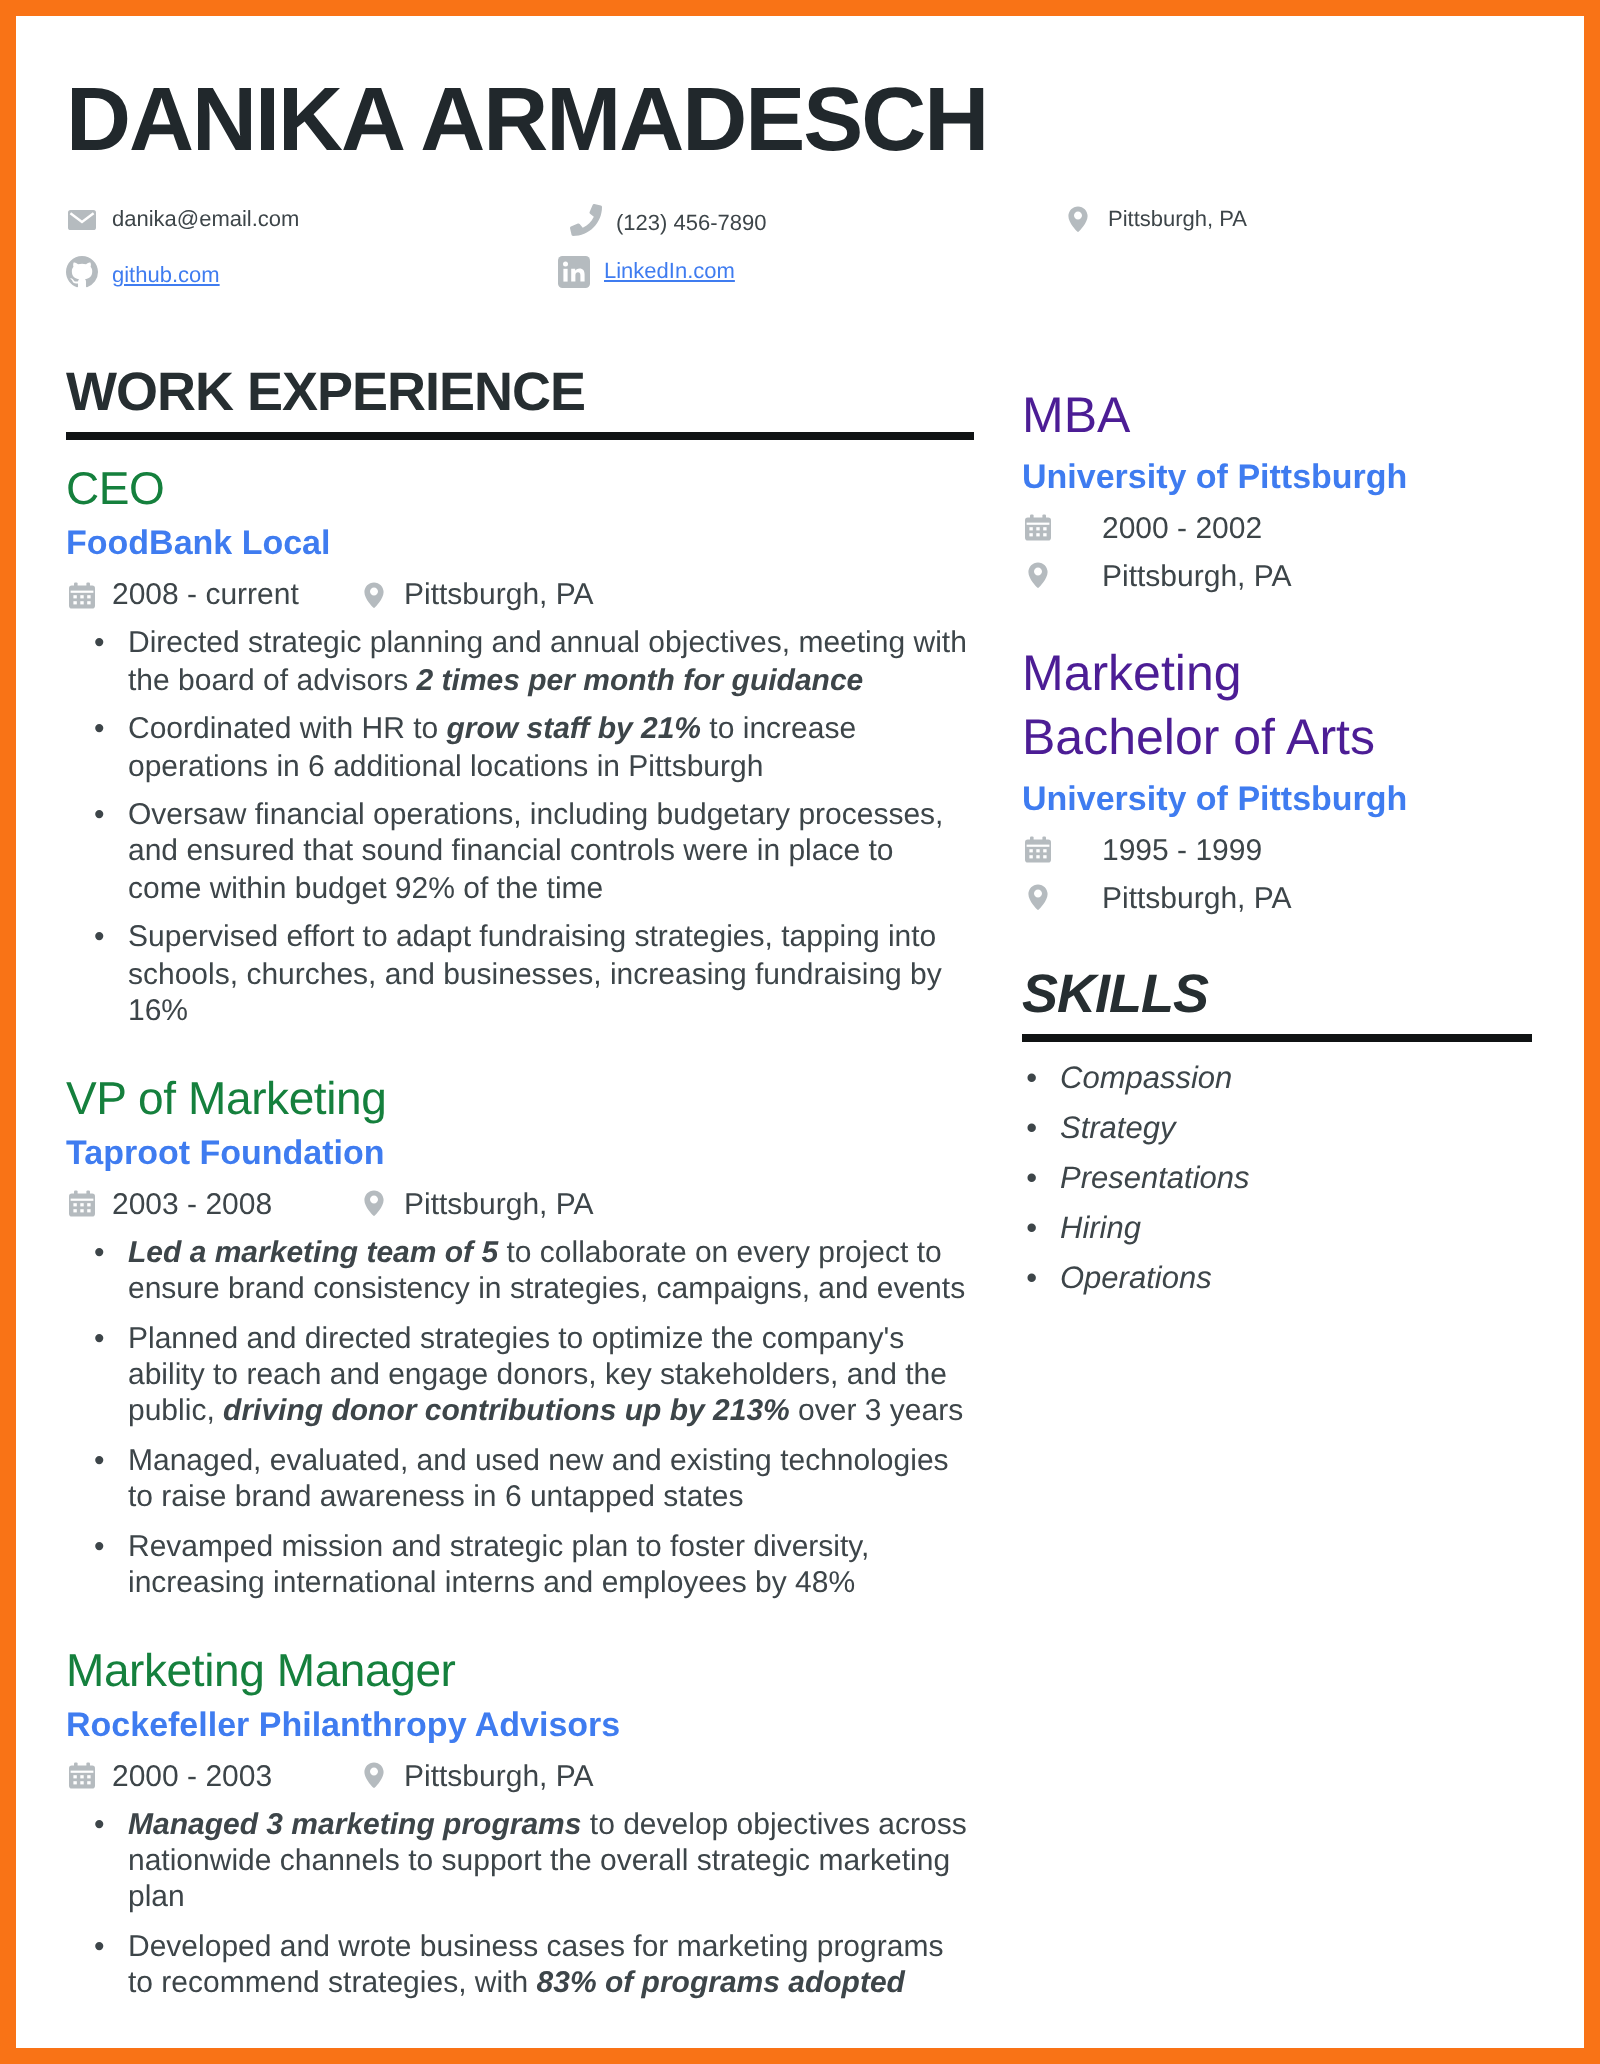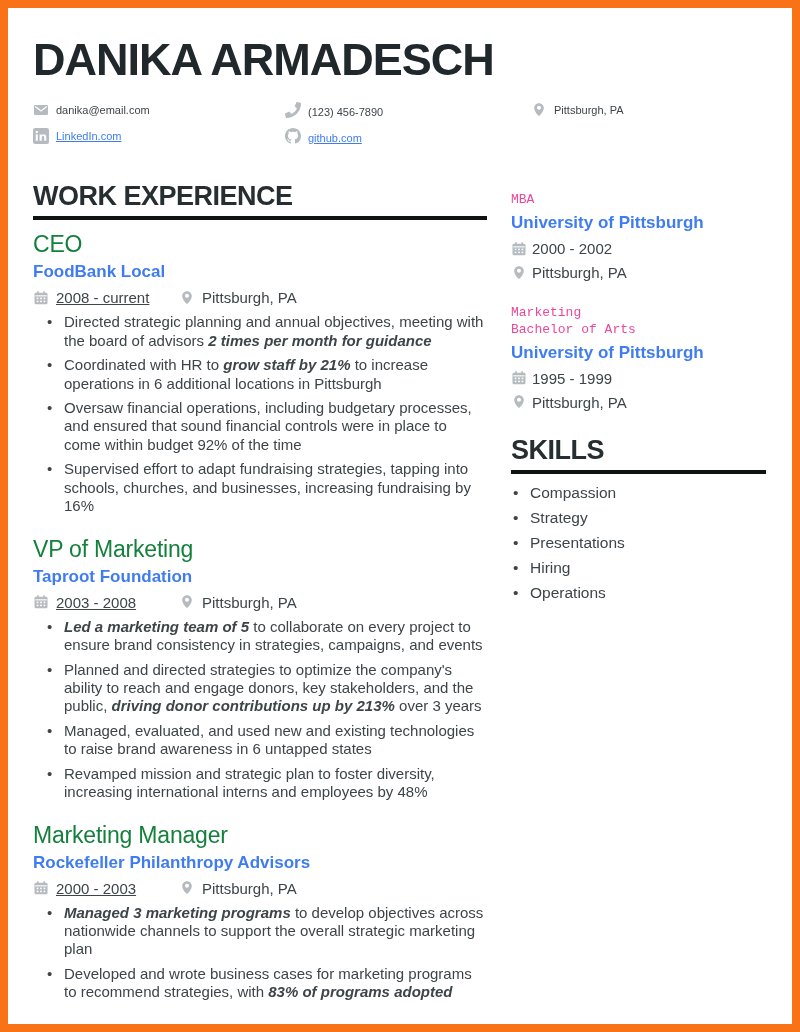--- a/index.html
+++ b/index.html
@@ -47,38 +47,38 @@
     border-bottom:4px solid var(--rule);
     padding-bottom:4px;
   }
   
   .job{margin-top:11px;margin-bottom:20px;}
   .job:last-child{margin-bottom:0;}
   .job-title{font-size:23px;font-weight:400;color:#15803d;letter-spacing:-0.2px;}
   .company{font-size:17px;font-weight:700;color:var(--accent);margin-top:4px;}
   .meta-row{display:flex;align-items:center;margin-top:7px;font-size:15px;color:var(--body);}
   .meta-item{display:flex;align-items:center;gap:7px;}
-  .meta-item.fixed{width:146px;text-decoration:underline;}
+  .meta-item.fixed{width:146px;}
   .bullets{list-style:none;margin-top:7px;}
   .bullets li{
     position:relative;
     padding-left:17px;margin-left:14px;
     font-size:15px;line-height:1.23;
     color:var(--body);
     margin-bottom:6px;
   }
   .bullets li::before{content:"•";position:absolute;left:0;top:0;}
   .em{font-weight:700;font-style:italic;}
   
   .degree{margin-top:11px;margin-bottom:24px;}
-  .degree-line{font-size:13px;color:#ec4899;line-height:1.3;font-family:Liberation Mono, monospace;}
+  .degree-line{font-size:25px;color:#4c1d95;line-height:1.3;}
   .school{font-size:17px;font-weight:700;color:var(--accent);margin-top:4px;}
-  .edu-meta{display:flex;align-items:center;gap:5px;font-size:15px;color:var(--body);margin-top:7px;}
-  
-  .skills-section{margin-top:22px;}
+  .edu-meta{display:flex;align-items:center;gap:24px;font-size:15px;color:var(--body);margin-top:7px;}
+  
+  .skills-section{margin-top:22px;font-style:italic;}
   .skills-list{list-style:none;margin-top:10px;}
   .skills-list li{
     position:relative;padding-left:17px;margin-left:2px;
     font-size:15.5px;color:var(--body);margin-bottom:7px;
   }
   .skills-list li::before{content:"•";position:absolute;left:0;top:0;}
 </style>
 </head>
 <body>
 
@@ -146,35 +146,35 @@
         <div class="contact-item">
           <span class="cicon">
               <svg viewBox="0 0 16 16">
                 <use href="#i-pin"></use>
               </svg>
             </span>
           <span>Pittsburgh, PA</span>
         </div>
       </div>
       <div class="contact-row">
+        <div class="contact-item c2">
+          <span class="cicon">
+              <svg viewBox="0 0 16 16">
+                <use href="#i-github"></use>
+              </svg>
+            </span>
+          <a class="link">github.com</a>
+        </div>
         <div class="contact-item c1">
           <span class="cicon">
               <svg viewBox="0 0 16 16">
                 <use href="#i-linkedin"></use>
               </svg>
             </span>
           <a class="link">LinkedIn.com</a>
-        </div>
-        <div class="contact-item c2">
-          <span class="cicon">
-              <svg viewBox="0 0 16 16">
-                <use href="#i-github"></use>
-              </svg>
-            </span>
-          <a class="link">github.com</a>
         </div>
       </div>
     </div>
   </header>
 
   <main class="columns">
 
     <section class="col-left">
       <h2 class="section-heading">WORK EXPERIENCE</h2>
       <div id="jobs">

